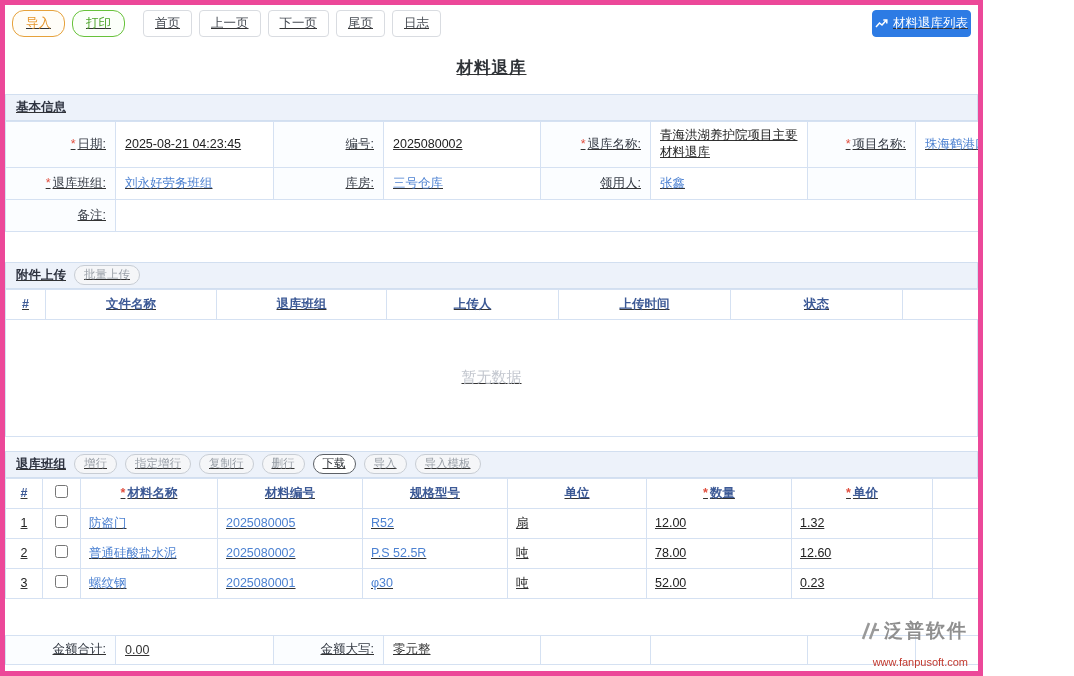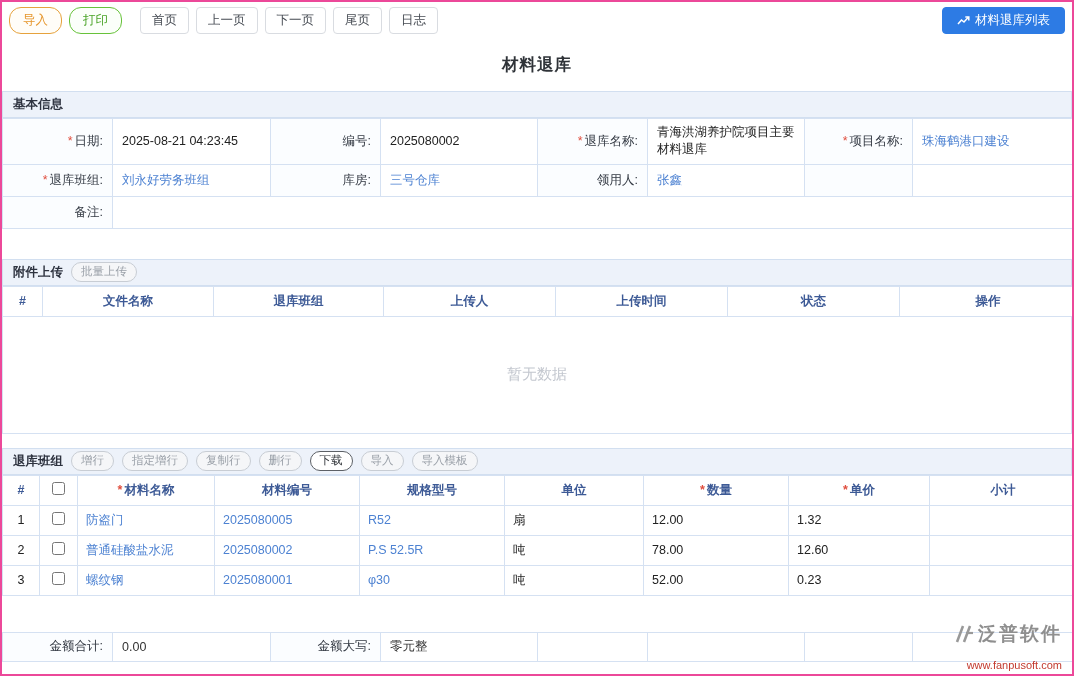--- a/index.html
+++ b/index.html
@@ -3,43 +3,44 @@
 <meta charset="utf-8">
 <style>
   * { box-sizing: border-box; margin: 0; padding: 0; }
   html,body { background:#fff; }
   body {
     font-family: "Liberation Sans", "DejaVu Sans", sans-serif;
     font-size: 13px; color: #333;
   }
   .page {
     position: relative;
-    width: 1074px; height: 676px;
-    border: 2px solid #ec4899;
+    width: 983px; height: 676px;
+    border: 5px solid #ec4899;
     background: #fff;
     overflow: hidden;
+    text-decoration: underline;
   }
 
   
   .toolbar {
     display: flex; align-items: center; gap: 7px;
     padding: 5px 7px 4px 7px;
   }
   .btn {
     display: inline-flex; align-items: center; justify-content: center;
     font-family: inherit; font-size: 12.5px; line-height: 1;
     background: #fff; border: 1px solid #d9dce1; color: #454a52;
     padding: 6px 11px; border-radius: 4px; cursor: pointer;
   }
   .btn.pill { border-radius: 12px; padding: 6px 13px; }
   .btn.import { border-color: #e6a23c; color: #e6962c; background: #fffdf8; }
   .btn.print  { border-color: #67c23a; color: #4ca52a; background: #fbfffa; }
   .btn.primary {
     background: #2d7be4; border-color: #2d7be4; color: #fff;
-    gap: 5px; padding: 6px 14px; border-radius: 4px;
+    gap: 5px; padding: 6px 2px; border-radius: 4px;
   }
   .toolbar .spacer { flex: 1; }
   .toolbar .gap { width: 4px; }
 
   
   .page-title {
     text-align: center; font-size: 16.5px; font-weight: bold;
     color: #2f3338; margin: 16px 0 15px 0; letter-spacing: 1px;
   }
 

